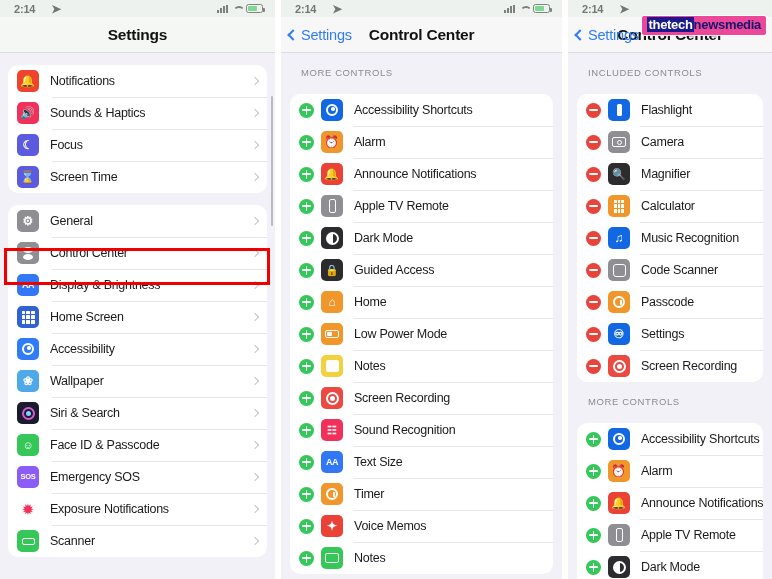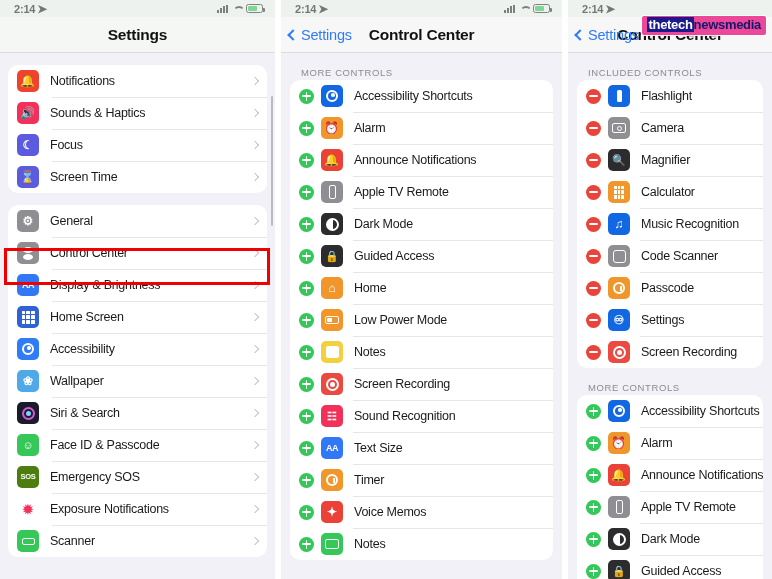--- a/index.html
+++ b/index.html
@@ -18,21 +18,21 @@
   .panel.p2{ width:281px; }
   .panel.gap2{ width:6px; background:#ffffff; }
   .panel.p3{ width:204px; }
 
   
   .statusbar{
     height:17px; display:flex; align-items:center; justify-content:space-between;
     padding:0 12px 0 14px; background:#eef2ee;
   }
   .sb-time{ font-size:11px; font-weight:700; color:#2b2b2b; letter-spacing:-.2px;
-            display:flex; align-items:center; gap:2px; opacity:.62; }
+            display:flex; align-items:center; gap:16px; opacity:.62; }
   .sb-right{ display:flex; align-items:center; gap:4px; opacity:.6; }
   .bars{ display:flex; align-items:flex-end; gap:1px; height:8px; }
   .bars i{ width:2px; background:#333; display:block; }
   .bars i:nth-child(1){height:3px}.bars i:nth-child(2){height:5px}
   .bars i:nth-child(3){height:6.5px}.bars i:nth-child(4){height:8px}
   .wifi{ width:10px; height:8px; position:relative; }
   .wifi::after{content:"";position:absolute;left:1px;top:1px;width:8px;height:8px;
     border:2px solid #333;border-radius:50%;clip-path:polygon(0 0,100% 0,50% 60%);}
   .batt{ width:17px;height:9px;border:1px solid #3a3a3a;border-radius:2.5px;position:relative;}
   .batt::after{content:"";position:absolute;right:-2.5px;top:2.5px;width:1.5px;height:4px;
@@ -50,21 +50,21 @@
   .nav-back{
     position:absolute; left:8px; top:50%; transform:translateY(-50%);
     display:flex; align-items:center; gap:3px; color:#2f7cf6;
     font-size:14.5px; letter-spacing:-.2px;
   }
   .chev-l{ width:8px;height:8px;border-left:2px solid #2f7cf6;border-bottom:2px solid #2f7cf6;
            transform:rotate(45deg); display:block; margin-right:1px;}
 
   
   .body{ position:absolute; left:0; right:0; top:53px; bottom:0; background:#f1f1f7; overflow:hidden; }
-  .sectitle{ font-size:9.5px; letter-spacing:.6px; color:#8b8b92; padding:14px 0 2px 20px; text-transform:uppercase; }
+  .sectitle{ font-size:9.5px; letter-spacing:.6px; color:#8b8b92; padding:14px 0 16px 20px; text-transform:uppercase; }
   .group{ background:#ffffff; border-radius:10px; margin:0 9px; overflow:hidden; }
   .p1 .group{ margin:0 8px; }
   .row{ display:flex; align-items:center; height:32px; padding-left:9px; position:relative; }
   .row + .row::before{
     content:""; position:absolute; left:44px; right:0; top:0; height:1px; background:#e6e6e9;
   }
   .p2 .row + .row::before, .p3 .row + .row::before{ left:63px; }
   .ico{ width:22px;height:22px;border-radius:5px;flex:none;
         display:flex;align-items:center;justify-content:center;
         color:#fff;font-size:11px;font-weight:700;line-height:1;}
@@ -241,21 +241,21 @@
             <span class="chev"></span>
           </div>
           <div class="row">
             <span class="ico" style="background: rgb(54, 199, 89);">
               <span class="g" style="font-size:11px">☺</span>
             </span>
             <span class="label">Face ID &amp; Passcode</span>
             <span class="chev"></span>
           </div>
           <div class="row">
-            <span class="ico" style="background: #4d7c0f;">
+            <span class="ico" style="background: #8b5cf6;">
               <span class="sos">SOS</span>
             </span>
             <span class="label">Emergency SOS</span>
             <span class="chev"></span>
           </div>
           <div class="row">
             <span class="ico" style="background: rgb(255, 255, 255);">
               <span class="g" style="color:#f2315a;font-size:13px">✹</span>
             </span>
             <span class="label">Exposure Notifications</span>

